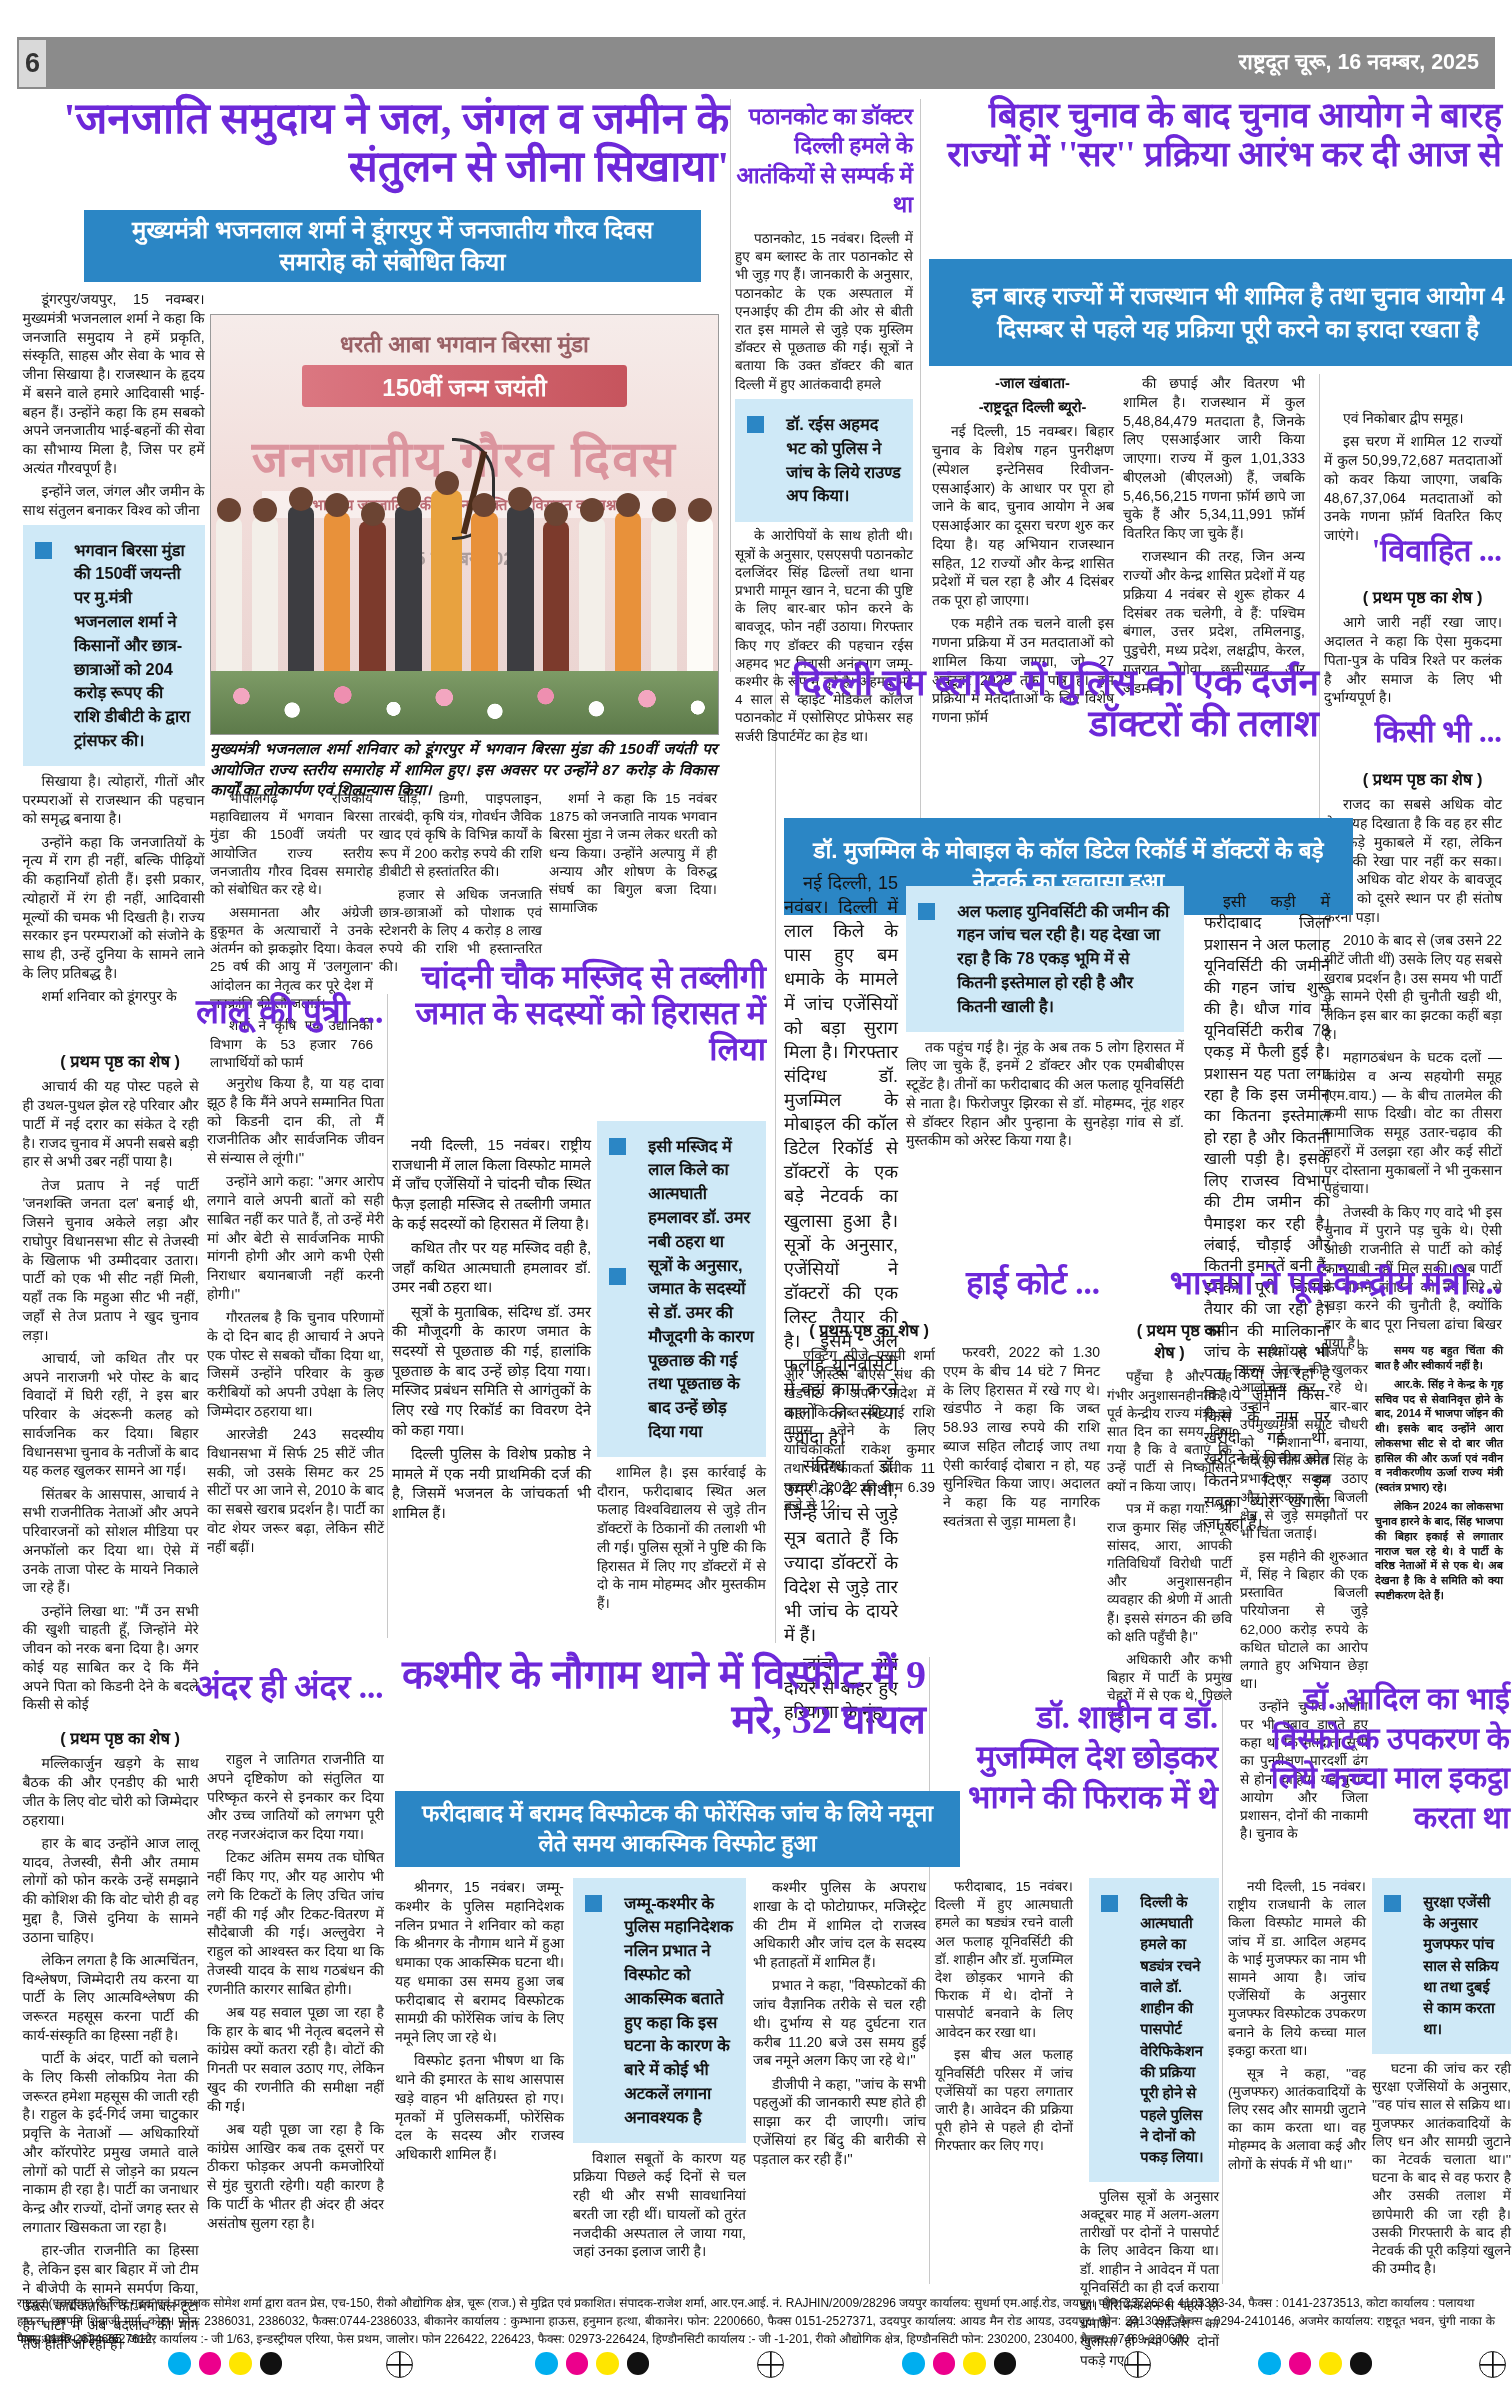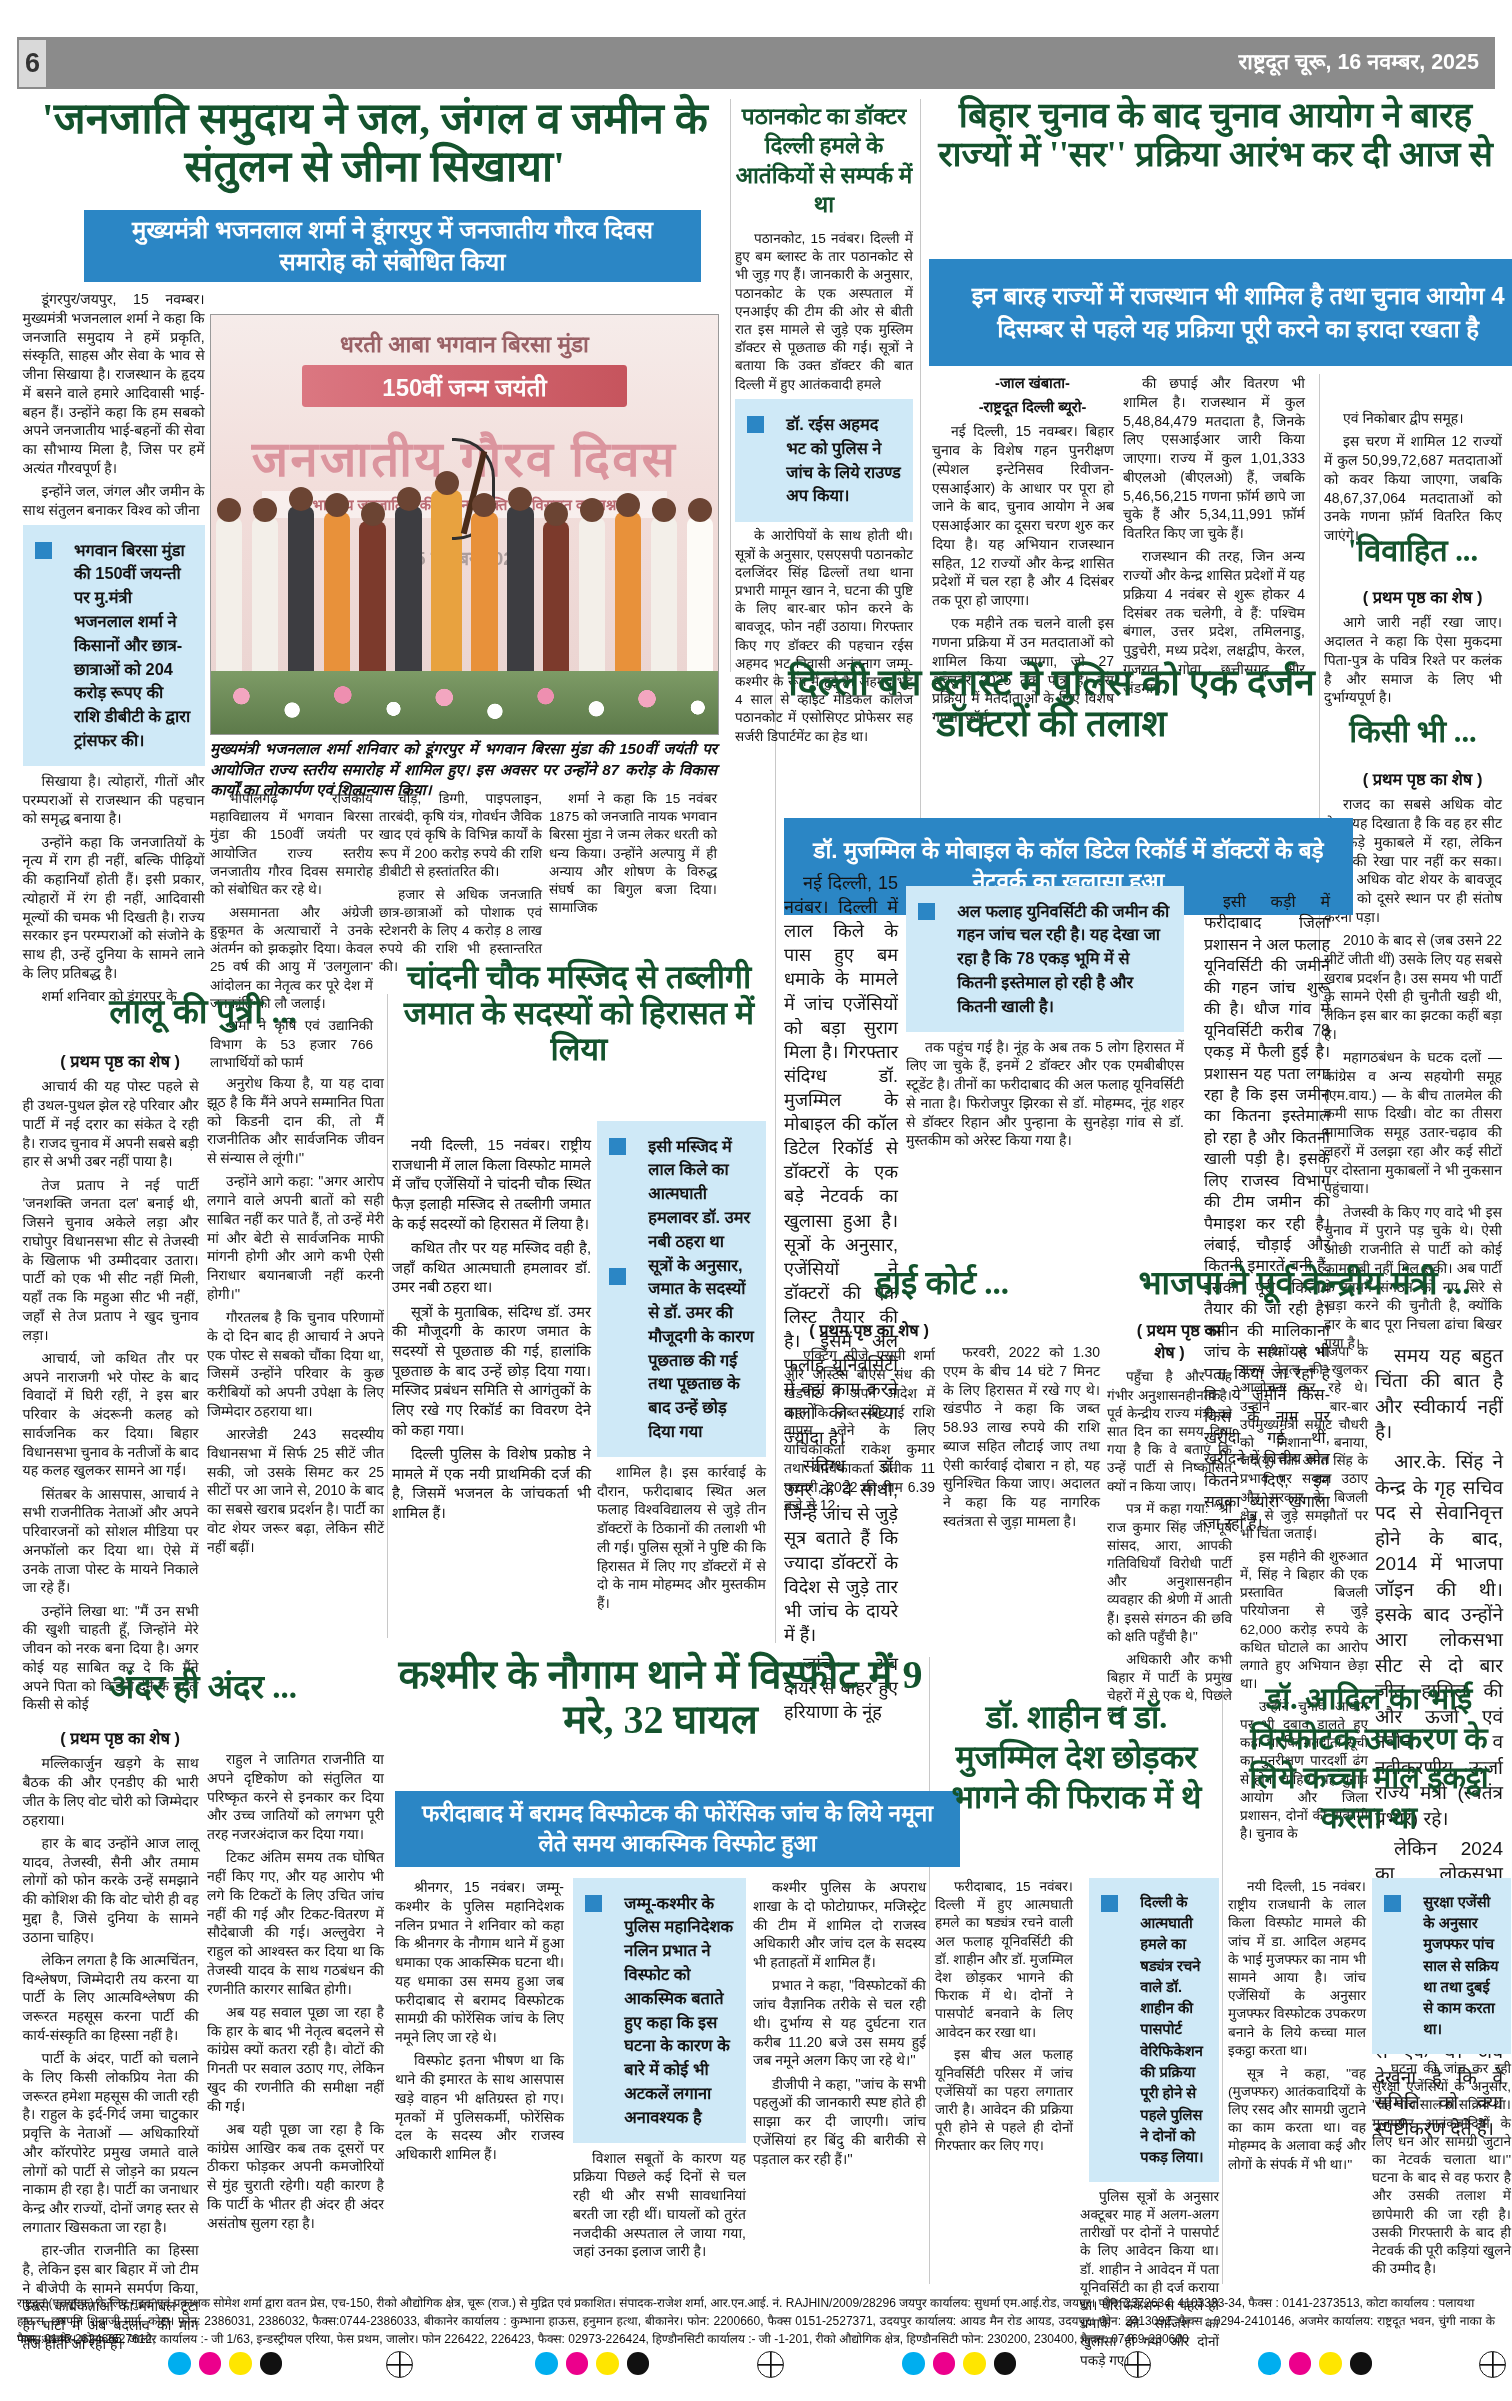--- a/index.html
+++ b/index.html
@@ -1,20 +1,20 @@
 <!DOCTYPE html>
 <html style="font-size:9px"><head>
 <meta charset="utf-8">
 <style>
   html,body{margin:0;padding:0;background:#e9e9e9;}
   #page{position:relative;width:1512px;height:2401px;background:#ffffff;
         font-family:"Liberation Sans","DejaVu Sans",sans-serif;color:#111;overflow:hidden;}
   .abs{position:absolute;}
-  .hdl{font-family:"Liberation Serif","DejaVu Serif",serif;font-weight:bold;color:#14532d;
-       text-align:center;line-height:1.12;}
+  .hdl{font-family:"Liberation Serif","DejaVu Serif",serif;font-weight:bold;color:#6d28d9;
+       text-align:right;line-height:1.12;}
   .band{background:#2b86c5;color:#fff;font-weight:bold;text-align:center;
         display:flex;align-items:center;justify-content:center;line-height:1.35;
         font-family:"Liberation Sans","DejaVu Sans",sans-serif;}
   .col{font-size:14px;line-height:1.34;text-align:justify;color:#141414;}
   .col p{margin:0 0 4.5px 0;text-indent:19px;}
   .col p:first-child{margin-top:0;}
   .cont{font-weight:bold;text-align:center;font-size:16.4px;margin:0 0 4.5px 0;}
   .hlbox{background:#cfe9f7;padding:13.6px 11.3px 13.6px 11.3px;margin:5.6px 0;position:relative;}
   .hlbox .sq{position:absolute;left:12.4px;top:17px;width:17px;height:17px;background:#2b86c5;display:block;}
   .hlbox .bt{margin-left:40px;font-weight:bold;font-size:16.4px;line-height:1.45;text-align:left;text-indent:0;}
@@ -262,21 +262,21 @@
         <p>पहुँचा है और यह गंभीर अनुशासनहीनता है। पूर्व केन्द्रीय राज्य मंत्री को सात दिन का समय दिया गया है कि वे बताएं कि उन्हें पार्टी से निष्कासित क्यों न किया जाए।</p>
         <p>पत्र में कहा गया: ''श्री राज कुमार सिंह जी, पूर्व सांसद, आरा, आपकी गतिविधियाँ विरोधी पार्टी और अनुशासनहीन व्यवहार की श्रेणी में आती हैं। इससे संगठन की छवि को क्षति पहुँची है।''</p>
         <p>अधिकारी और कभी बिहार में पार्टी के प्रमुख चेहरों में से एक थे, पिछले कई</p>
       </div>
   </div>
   <div class="abs col" style="left:1240px;top:1343px;width:128px;height:306px;font-size:13.6px;">
       <p>महीनों से भाजपा के राज्य नेतृत्व की खुलकर आलोचना कर रहे थे। उन्होंने बार-बार उपमुख्यमंत्री सम्राट चौधरी को निशाना बनाया, जद(यू) नेता अनंत सिंह के प्रभाव पर सवाल उठाए और सरकार के बिजली क्षेत्र से जुड़े समझौतों पर भी चिंता जताई।</p>
       <p>इस महीने की शुरुआत में, सिंह ने बिहार की एक प्रस्तावित बिजली परियोजना से जुड़े 62,000 करोड़ रुपये के कथित घोटाले का आरोप लगाते हुए अभियान छेड़ा था।</p>
       <p>उन्होंने चुनाव आयोग पर भी दबाव डालते हुए कहा था कि मतदाता सूची का पुनरीक्षण पारदर्शी ढंग से होना चाहिए। यह चुनाव आयोग और जिला प्रशासन, दोनों की नाकामी है। चुनाव के</p>
     </div>
-  <div class="abs col" style="left:1375px;top:1343px;width:128px;height:306px;font-size:19px;">
+  <div class="abs col" style="left:1375px;top:1343px;width:128px;height:306px;font-size:11px;font-weight:bold;">
       <p>समय यह बहुत चिंता की बात है और स्वीकार्य नहीं है।</p>
       <p>आर.के. सिंह ने केन्द्र के गृह सचिव पद से सेवानिवृत्त होने के बाद, 2014 में भाजपा जॉइन की थी। इसके बाद उन्होंने आरा लोकसभा सीट से दो बार जीत हासिल की और ऊर्जा एवं नवीन व नवीकरणीय ऊर्जा राज्य मंत्री (स्वतंत्र प्रभार) रहे।</p>
       <p>लेकिन 2024 का लोकसभा चुनाव हारने के बाद, सिंह भाजपा की बिहार इकाई से लगातार नाराज चल रहे थे। वे पार्टी के वरिष्ठ नेताओं में से एक थे। अब देखना है कि वे समिति को क्या स्पष्टीकरण देते हैं।</p>
     </div>
 
   <div class="abs hdl" style="left:22.6px;top:1669px;width:361px;height:49px;font-size:33px;">अंदर ही अंदर ...</div>
   <div class="abs col" style="left:22.6px;top:1728px;width:176px;height:556px;">
     <p class="cont">( प्रथम पृष्ठ का शेष )</p>
     <div>
         <p>मल्लिकार्जुन खड़गे के साथ बैठक की और एनडीए की भारी जीत के लिए वोट चोरी को जिम्मेदार ठहराया।</p>

